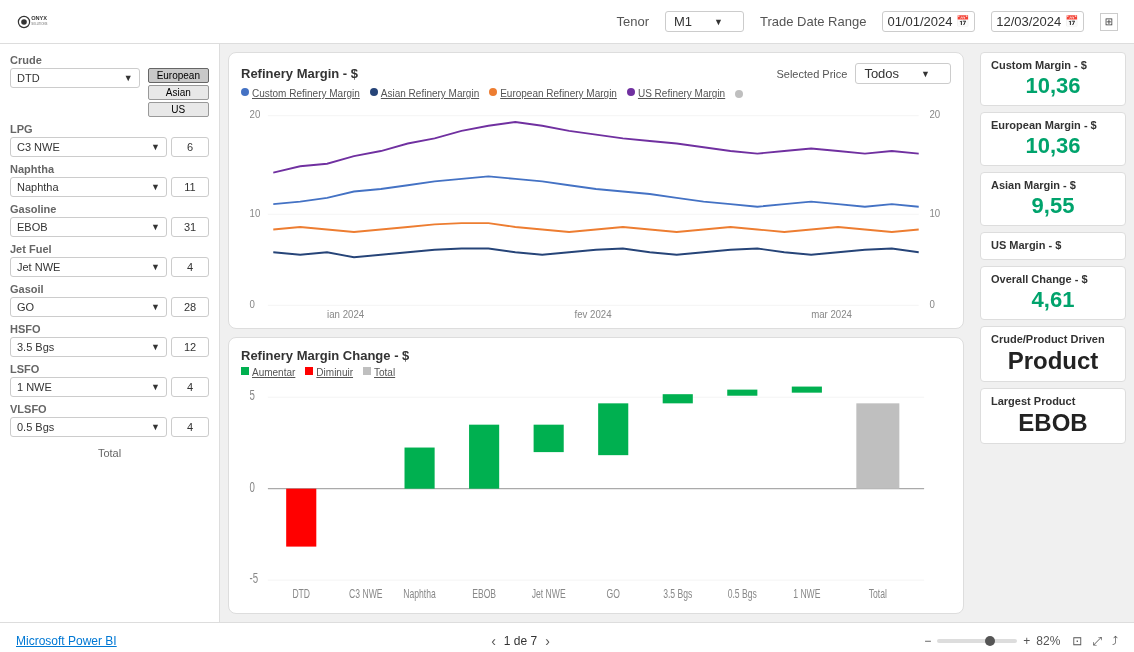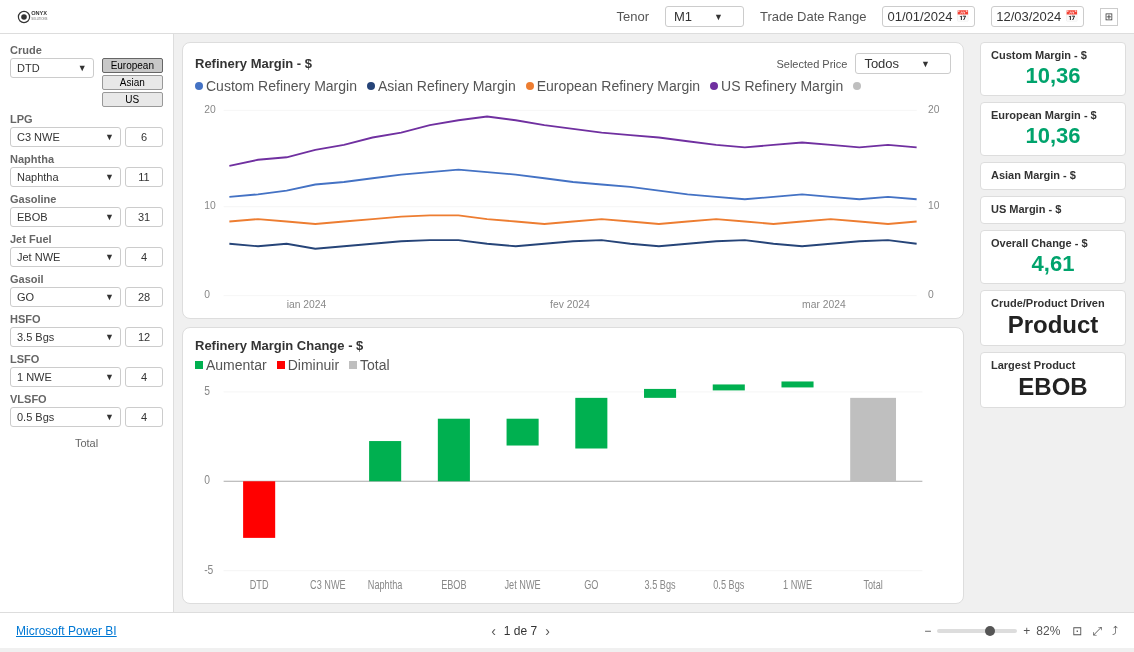--- a/index.html
+++ b/index.html
@@ -1,20 +1,20 @@
 <!DOCTYPE html>
 <html><head>
   <meta charset="utf-8">
   <style>
     * { box-sizing: border-box; margin: 0; padding: 0; }
     body { font-family: 'Segoe UI', Arial, sans-serif; background: #f0f0f0; font-size: 12px; color: #333; width: 1134px; height: 652px; overflow: hidden; }
 
     .top-bar {
       background: #fff;
-      height: 34px;
+      height: 44px;
       display: flex;
       align-items: center;
       padding: 0 16px;
       border-bottom: 1px solid #ddd;
       gap: 24px;
     }
     .logo { display: flex; align-items: center; gap: 6px; }
     .logo-icon { width: 32px; height: 22px; }
     .top-bar-spacer { flex: 1; }
     .top-bar-controls { display: flex; align-items: center; gap: 16px; font-size: 13px; }
@@ -41,21 +41,21 @@
       gap: 4px;
     }
 
     .main-layout {
       display: flex;
       height: calc(652px - 38px - 36px);
     }
 
     
     .left-panel {
-      width: 174px;
+      width: 220px;
       background: #fff;
       border-right: 1px solid #ddd;
       padding: 10px;
       display: flex;
       flex-direction: column;
       gap: 6px;
       overflow-y: auto;
     }
     .field-group { display: flex; flex-direction: column; gap: 2px; }
     .field-label { font-size: 11px; color: #666; font-weight: 600; }
@@ -113,21 +113,21 @@
       border-radius: 8px;
       padding: 10px 12px;
       flex: 1;
       display: flex;
       flex-direction: column;
       overflow: hidden;
     }
     .chart-header { display: flex; align-items: center; justify-content: space-between; margin-bottom: 4px; }
     .chart-title { font-size: 13px; font-weight: 600; color: #333; }
     .chart-legend { display: flex; align-items: center; gap: 10px; margin-bottom: 4px; }
-    .legend-item { display: flex; align-items: center; gap: 3px; font-size: 14px; color: #555; }
+    .legend-item { display: flex; gap: 3px; font-size: 10px; color: #555; text-decoration: underline; }
     .legend-dot { width: 8px; height: 8px; border-radius: 50%; }
     .legend-square { width: 8px; height: 8px; }
     .selected-price-row { display: flex; align-items: center; gap: 8px; font-size: 11px; }
     .selected-price-label { color: #555; }
 
     
     .line-chart-container {
       flex: 1;
       position: relative;
       min-height: 0;
@@ -468,20 +468,21 @@
       <div class="metric-card-value">10,36</div>
     </div>
 
     <div class="metric-card">
       <div class="metric-card-title">European Margin - $</div>
       <div class="metric-card-value">10,36</div>
     </div>
 
     <div class="metric-card">
       <div class="metric-card-title">Asian Margin - $</div>
+      <div class="metric-card-value">9,55</div>
     </div>
 
     <div class="metric-card">
       <div class="metric-card-title">US Margin - $</div>
     </div>
 
     <div class="metric-card">
       <div class="metric-card-title">Overall Change - $</div>
       <div class="metric-card-value">4,61</div>
     </div>

